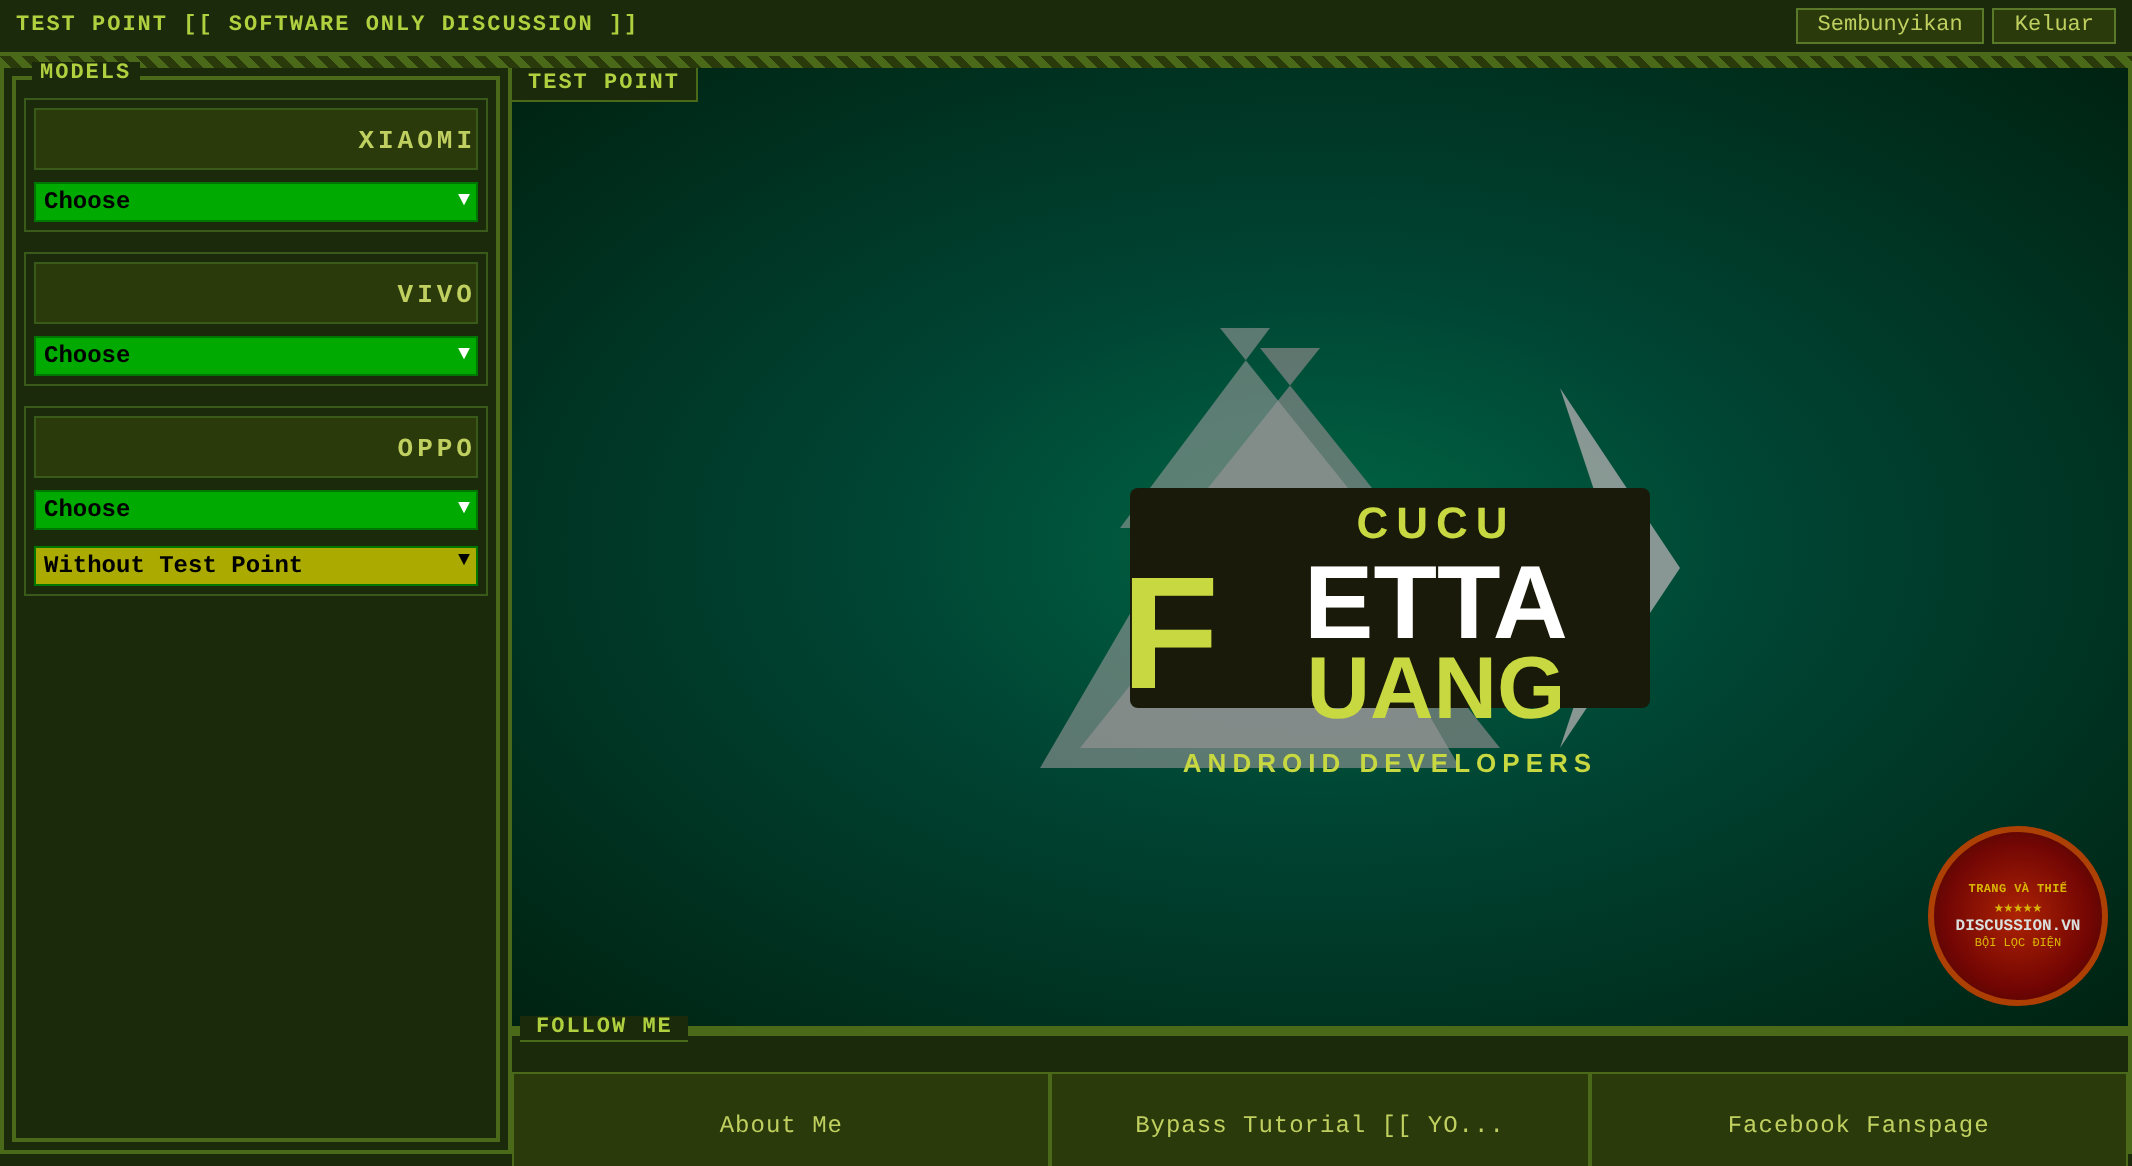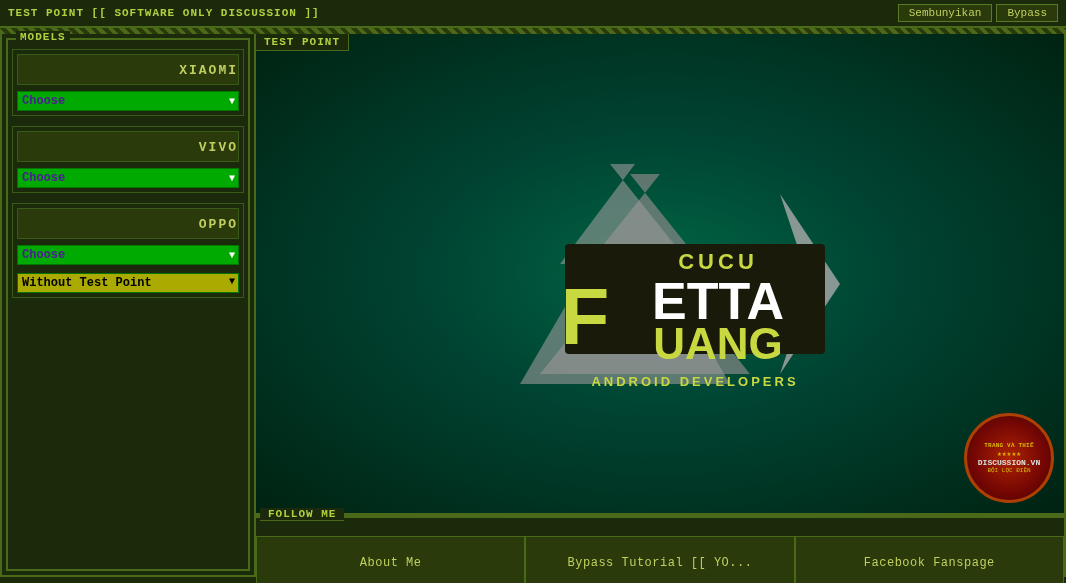--- a/index.html
+++ b/index.html
@@ -81,21 +81,21 @@
       text-align: right;
       letter-spacing: 2px;
       padding: 8px 0 6px 0;
       background: #2a3a0a;
       border: 1px solid #3a5a1a;
       margin-bottom: 6px;
     }
     .model-select {
       width: 100%;
       background: #00aa00;
-      color: #4c1d95;
+      color: #000000;
       border: 1px solid #007700;
       font-family: 'Courier New', monospace;
       font-size: 12px;
       font-weight: bold;
       padding: 2px 4px;
       cursor: pointer;
       appearance: none;
       -webkit-appearance: none;
     }
     .model-select option { background: #005500; }
@@ -225,21 +225,21 @@
       text-align: center;
     }
   </style>
 </head>
 <body>
 
 <div id="titlebar">
   <span id="titlebar-title">TEST POINT [[ SOFTWARE ONLY DISCUSSION ]]</span>
   <div id="titlebar-buttons">
     <button class="titlebar-btn">Sembunyikan</button>
-    <button class="titlebar-btn">Bypass</button>
+    <button class="titlebar-btn">Keluar</button>
   </div>
 </div>
 
 <div id="stripe-bar"></div>
 
 <div id="main-layout">
 
   <div id="sidebar">
     <div style="position:relative; border: 2px solid #4a6a1a; padding: 6px 4px 4px 4px; flex:1; display:flex; flex-direction:column; gap:4px;">
       <span style="position:absolute;top:-9px;left:8px;background:#1a2a0a;color:#b0d040;font-size:11px;font-weight:bold;letter-spacing:1px;padding:0 4px;">MODELS</span>

